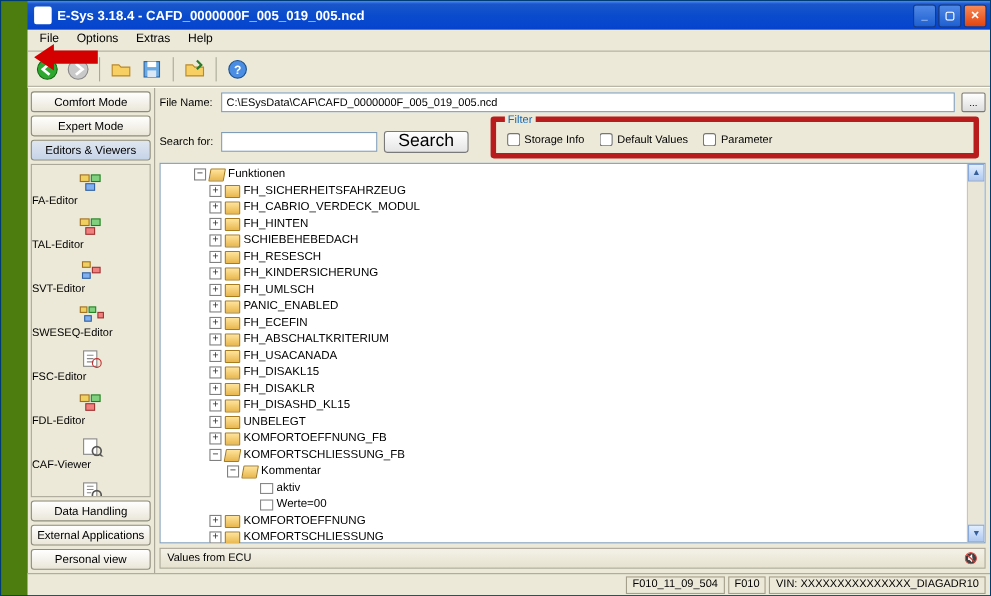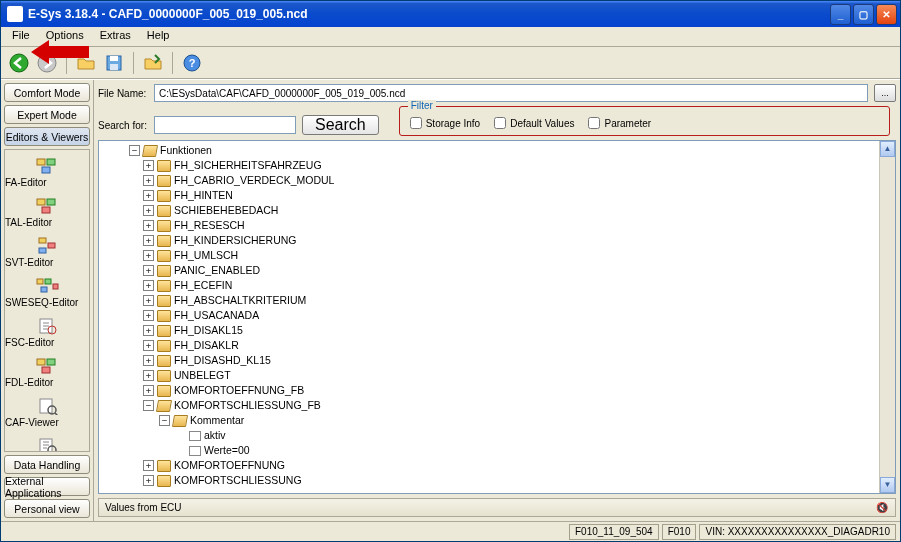--- a/index.html
+++ b/index.html
@@ -1,51 +1,51 @@
 <!DOCTYPE html>
 <html><head>
 <meta charset="utf-8">
 <style>
   * { box-sizing: border-box; margin: 0; padding: 0; }
   body { font-family: Tahoma, Arial, sans-serif; font-size: 11px; background: #ece9d8; overflow: hidden; }
-  .window { width: 901px; height: 542px; border: 1px solid #003c74; background: #4d7c0f; position: relative; display: flex; flex-direction: column; }
+  .window { width: 901px; height: 542px; border: 1px solid #003c74; background: #4d7c0f; position: relative; display: flex; flex-direction: column; padding-left: 24px; }
   .titlebar { height: 26px; background: linear-gradient(to bottom,#4a8bff,#1b57c9 10%, #0a4bcd 50%, #0543cf); display: flex; align-items: center; color: #fff; font-weight: bold; padding-left: 6px; }
   .titlebar .title-icon { width: 16px; height: 16px; background: #fff; border-radius: 2px; margin-right: 5px; }
   .titlebar .title-text { flex: 1; font-size: 12px; }
   .title-controls { display: flex; gap: 2px; margin-right: 3px; }
   .title-controls .btn { width: 21px; height: 21px; border: 1px solid #1a3a7a; border-radius: 3px; font-size: 10px; display:flex; align-items:center; justify-content:center; color:#fff; }
   .min { background: linear-gradient(#5089e6,#1e5fd1); }
   .max { background: linear-gradient(#5089e6,#1e5fd1); }
   .close { background: linear-gradient(#f68b58,#e4440e); }
   .menubar { height: 20px; background: #ece9d8; border-bottom: 1px solid #aca899; display:flex; padding-left: 4px; gap: 2px; }
   .menubar span { padding: 2px 7px; cursor: default; }
   .toolbar { height: 32px; background: #ece9d8; border-bottom: 1px solid #aca899; display:flex; align-items:center; padding-left: 6px; gap: 4px; }
   .toolbar .tb { width: 24px; height: 24px; display:flex; align-items:center; justify-content:center; border:1px solid transparent; border-radius:3px; }
   .toolbar .divider { width:1px; height:22px; background:#aca899; margin:0 3px; }
   .arrow-annotation { position:absolute; left:30px; top:39px; width:58px; height:25px; pointer-events:none; z-index:20;}
   .arrow-annotation svg { width:100%; height:100%; }
   .content { flex:1; display:flex; border-top:1px solid #fff; overflow:hidden; }
-  .sidebar { width:93px; background:#ece9d8; border-right:1px solid #aca899; padding:3px; display:flex; flex-direction:column; gap:3px; overflow:hidden;}
+  .sidebar { width:116px; background:#ece9d8; border-right:1px solid #aca899; padding:3px; display:flex; flex-direction:column; gap:3px; overflow:hidden;}
   .sb-btn { height:19px; background: linear-gradient(#fff,#eae6d8); border:1px solid #8e8c7b; border-radius:3px; font-size:10.5px; display:flex; align-items:center; justify-content:center; cursor:default; }
   .sb-btn.active { background: linear-gradient(#dfe6f0,#c6d4e8); }
   .sb-items { flex:1; background:#ece9d8; border:1px solid #aca899; border-radius:0; padding:3px 0; overflow:hidden;}
   .sb-item { text-align:left; padding:3px 0 5px; cursor:default;}
   .sb-item .sb-ic { width:28px; height:20px; margin:0 auto 1px; display:flex; align-items:center; justify-content:center;}
   .sb-label { font-size:10px; color:#000;}
   .main { flex:1; background:#ece9d8; display:flex; flex-direction:column; padding:4px; gap:4px; overflow:hidden;}
   .toprow { display:flex; align-items:center; gap:6px; }
   .toprow label { width:50px; font-size:10px;}
   .filepath { flex:1; height:18px; border:1px solid #7f9db9; background:#fff; font-size:10px; padding:1px 4px; }
   .browse-btn { width:22px; height:18px; border:1px solid #7a7a7a; background:linear-gradient(#fff,#ddd); border-radius:2px; font-size:9px; display:flex; align-items:center; justify-content:center;}
   .secondrow { display:flex; gap:20px; }
   .search-area { display:flex; align-items:center; gap:6px; padding-top:8px;}
   .search-area label { width:50px; font-size:10px;}
   .search-input { width:142px; height:18px; border:1px solid #7f9db9; background:#fff;}
   .search-btn { height:20px; padding:0 12px; border:1px solid #7a7a7a; background:linear-gradient(#fff,#e5e5e5); border-radius:3px; font-size:16px;}
-  .filter-box { flex:1; border:1px solid #b91c1c; border-radius:3px; padding:6px 8px 6px 10px; position:relative; margin-top:0px; margin-right:6px;}
+  .filter-box { flex:1; border:5px solid #b91c1c; border-radius:3px; padding:6px 8px 6px 10px; position:relative; margin-top:0px; margin-right:6px;}
   .filter-box .legend { position:absolute; top:-7px; left:8px; background:#ece9d8; padding:0 3px; font-size:10px; color:#1267b5;}
   .filter-opts { display:flex; gap:14px; align-items:center; padding-top:4px;}
   .filter-opts label { font-size:10px; display:flex; align-items:center; gap:4px;}
   .filter-opts input { width:12px; height:12px;}
   .tree-panel { flex:1; border:1px solid #7f9db9; background:#fff; overflow:hidden; position:relative; display:flex;}
   .tree { flex:1; overflow:auto; padding:2px 2px 2px 30px; font-size:10.5px; line-height:15px; color:#000;}
   .tree .node { display:flex; align-items:center; white-space:nowrap;}
   .tree .toggle { width:11px; height:11px; border:1px solid #808080; background:#fff; font-size:9px; line-height:9px; text-align:center; margin-right:3px; color:#333; font-family:monospace;}
   .tree .fold { width:14px; height:12px; margin-right:3px; display:inline-block;}
   .tree .fold.closed { background:linear-gradient(#ffe49c,#e8b74f); border:1px solid #a67c1f; border-radius:1px;}

